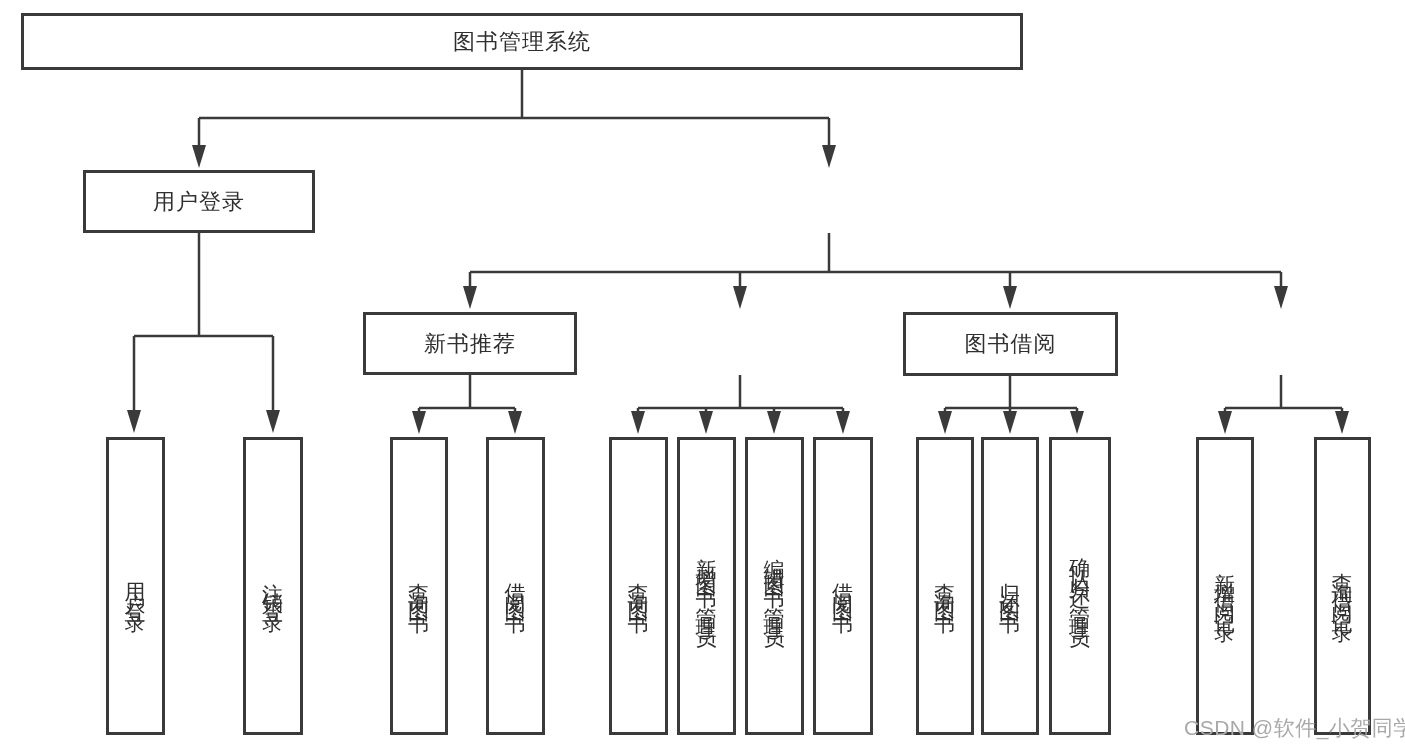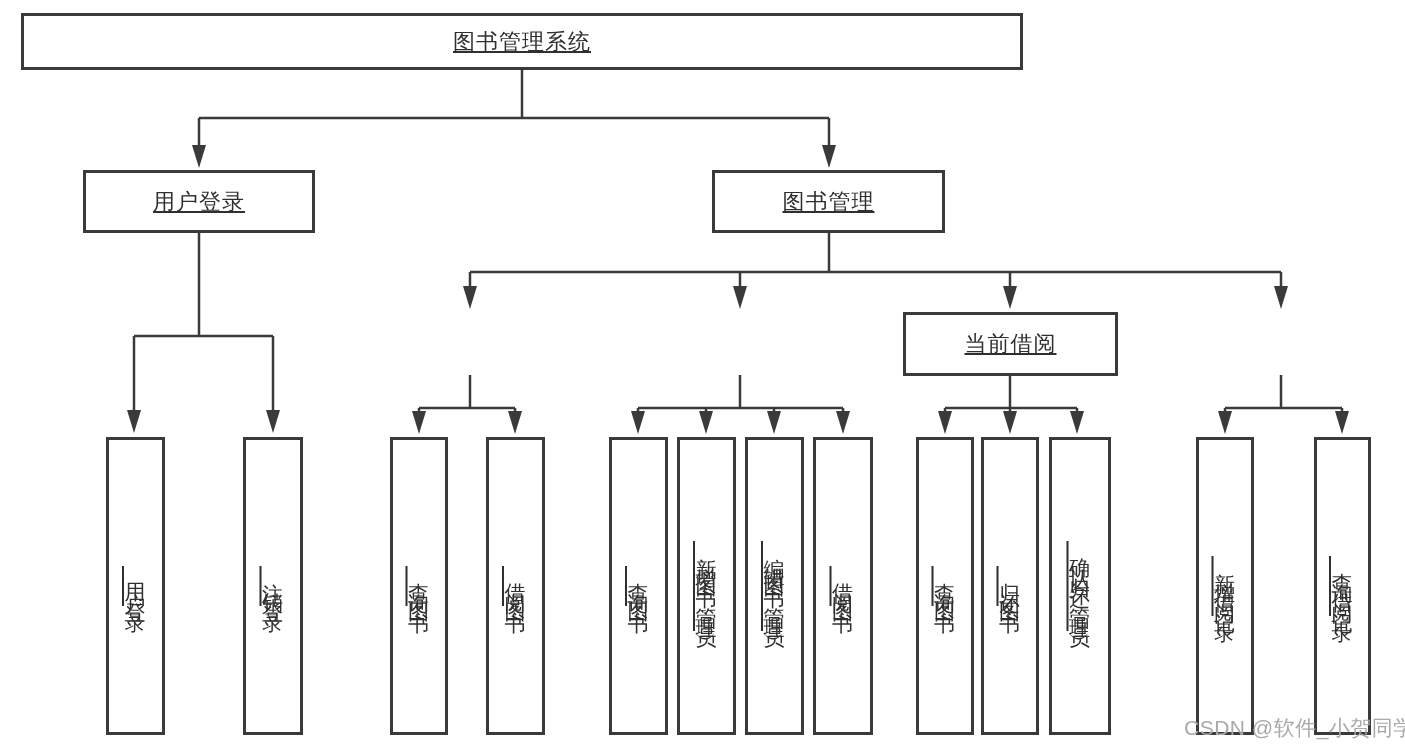--- a/index.html
+++ b/index.html
@@ -2,21 +2,21 @@
 <html><head>
 <meta charset="utf-8">
 <style>
   html,body{margin:0;padding:0;background:#ffffff;}
   #canvas{
     position:relative;width:1405px;height:747px;background:#ffffff;overflow:hidden;
     font-family:"Liberation Sans","DejaVu Sans",sans-serif;color:#2f2f2f;
   }
   .box{
     position:absolute;box-sizing:border-box;border:3px solid #3a3a3a;background:#ffffff;
-    display:flex;align-items:center;justify-content:center;text-decoration:underline;
+    display:flex;align-items:center;justify-content:center;
   }
   .hbox .lbl{font-size:22px;letter-spacing:1px;color:#2f2f2f;white-space:nowrap;}
   .vbox .vlbl{
     writing-mode:vertical-rl;text-orientation:mixed;
     font-size:21px;line-height:1;letter-spacing:10px;color:#2f2f2f;white-space:nowrap;
   }
   #wires{position:absolute;left:0;top:0;pointer-events:none;}
   #wires line{stroke:#3a3a3a;stroke-width:2.5;}
   #wires path{fill:#3a3a3a;stroke:none;}
   .watermark{
@@ -105,26 +105,26 @@
     </g>
   </svg>
 
   <div class="box hbox" style="left:21px;top:13px;width:1002px;height:57px">
     <span class="lbl">图书管理系统</span>
   </div>
 
   <div class="box hbox" style="left:83px;top:170px;width:232px;height:63px">
     <span class="lbl">用户登录</span>
   </div>
-  <div class="box hbox" style="left:712px;top:170px;width:233px;height:63px">
-    <span class="lbl">图书管理</span>
+
+  <div class="box hbox" style="left:363px;top:312px;width:214px;height:63px">
+    <span class="lbl">新书推荐</span>
   </div>
-
   <div class="box hbox" style="left:903px;top:312px;width:215px;height:64px">
-    <span class="lbl">当前借阅</span>
+    <span class="lbl">图书借阅</span>
   </div>
 
   <div class="box vbox" style="left:106px;top:437px;width:59px;height:298px">
     <span class="vlbl">用户登录</span>
   </div>
   <div class="box vbox" style="left:243px;top:437px;width:60px;height:298px">
     <span class="vlbl">注销登录</span>
   </div>
 
   <div class="box vbox" style="left:390px;top:437px;width:58px;height:298px">

